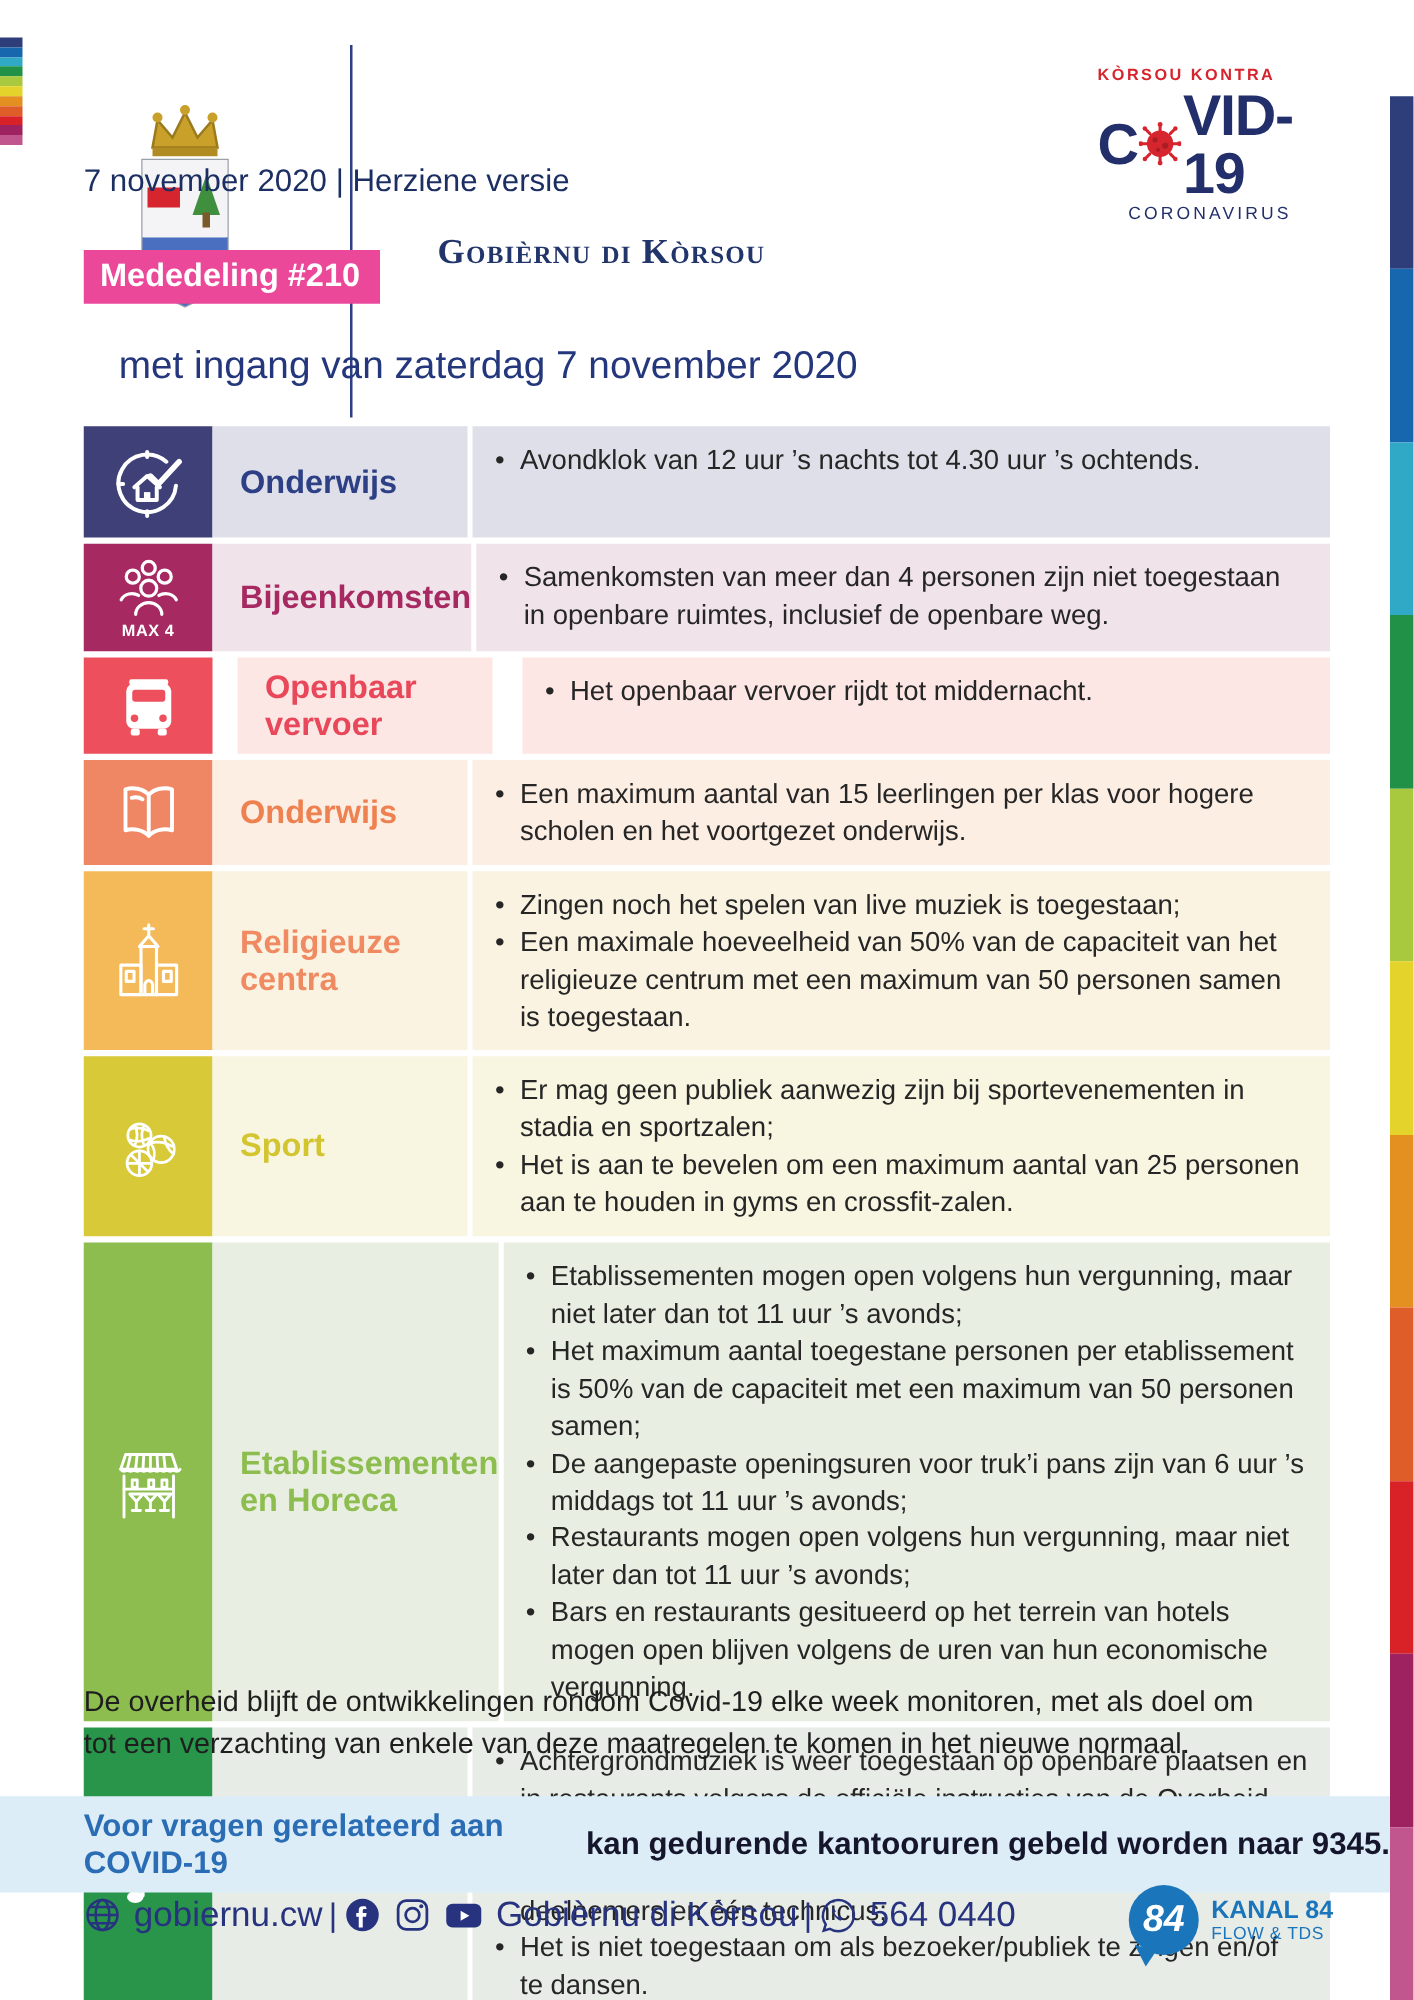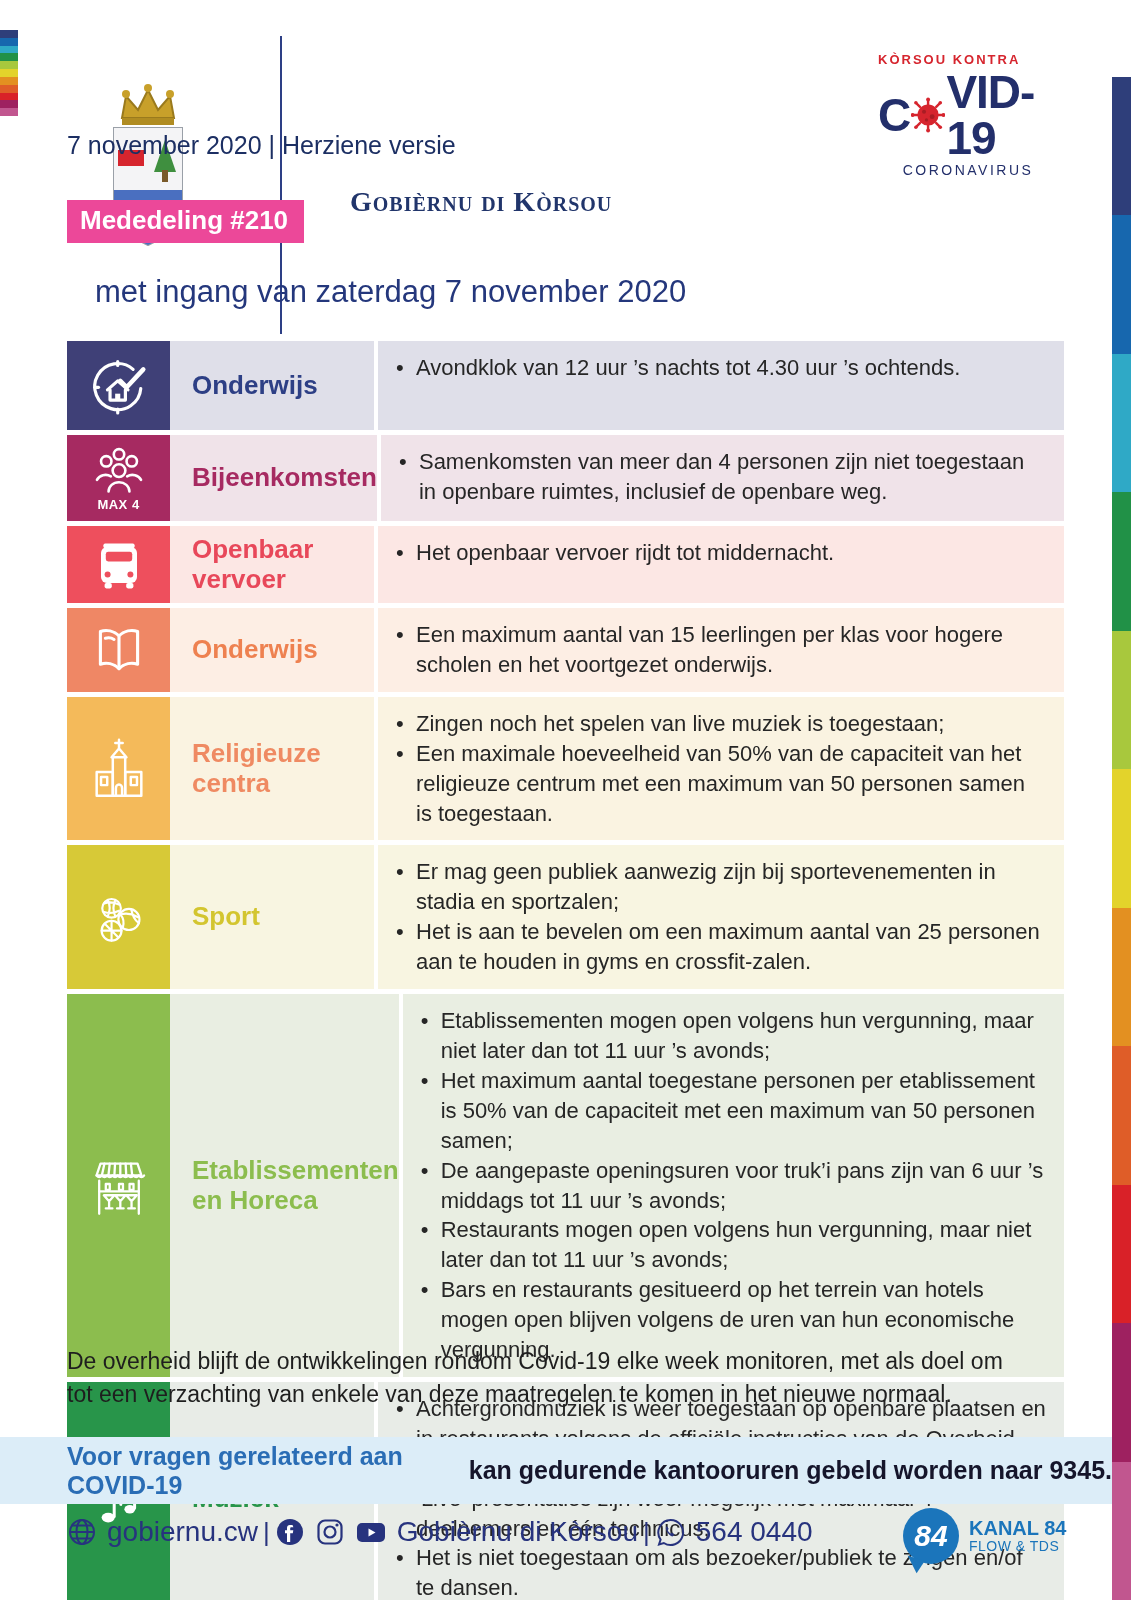--- a/index.html
+++ b/index.html
@@ -39,21 +39,21 @@
               padding-left:22px;box-sizing:border-box;}
   .label-cell span{color:var(--label-color);font-weight:bold;font-size:26px;line-height:1.15;}
   .content-cell{flex:1;background:var(--row-bg);margin-left:4px;display:flex;align-items:flex-start;
                 padding:12px 18px 12px 12px;box-sizing:border-box;}
   .bullets{margin:0;padding:0;list-style:none;}
   .bullets li{position:relative;padding-left:26px;font-size:22px;line-height:1.36;color:#262626;}
   .bullets li::before{content:"•";position:absolute;left:6px;top:0;color:#262626;}
 
   
   #note{position:absolute;left:67px;top:1345px;width:955px;font-size:23px;line-height:1.42;color:#1e1e1e;}
-  #hotline{position:absolute;left:0;top:1437px;width:1112px;height:67px;background:#dcedf8;
+  #hotline{position:absolute;left:0;top:1437px;width:1112px;height:77px;background:#dcedf8;
            display:flex;align-items:center;padding-left:67px;box-sizing:border-box;
            font-size:25px;font-weight:bold;}
   #hotline .hl{color:#2a6db5;}
   #hotline .rest{color:#15152b;white-space:pre;}
 
   #bottom-bar{position:absolute;left:67px;top:1516px;display:flex;align-items:center;gap:1px;
               color:#27337e;font-size:28px;}
   #bottom-bar .sep{font-size:26px;color:#27337e;padding:0 4px;}
   .soc{display:flex;align-items:center;gap:10px;}
 
@@ -204,21 +204,21 @@
       <div class="label-cell">
           <span>Bijeenkomsten</span>
         </div>
       <div class="content-cell">
         <ul class="bullets">
             <li>Samenkomsten van meer dan 4 personen zijn niet toegestaan in openbare ruimtes, inclusief de openbare weg.</li>
           </ul>
       </div>
     </div>
 
-    <div class="row" style="min-height: 77px; --icon-bg: #ee4f5d; --row-bg: #fce7e4; --label-color: #e8485a;">
+    <div class="row" style="min-height: 77px; gap: 20px; --icon-bg: #ee4f5d; --row-bg: #fce7e4; --label-color: #e8485a;">
       <div class="icon-cell">
         <svg width="60" height="60" viewBox="0 0 100 100">
           <rect x="24" y="14" width="52" height="8" rx="3" fill="#fff"></rect>
           <rect x="20" y="20" width="60" height="60" rx="10" fill="#fff"></rect>
           <rect x="28" y="28" width="44" height="16" rx="4" fill="var(--icon-bg)"></rect>
           <circle cx="31" cy="66" r="5" fill="var(--icon-bg)"></circle>
             <circle cx="69" cy="66" r="5" fill="var(--icon-bg)"></circle>
           <rect x="26" y="80" width="12" height="9" rx="3" fill="#fff"></rect>
             <rect x="62" y="80" width="12" height="9" rx="3" fill="#fff"></rect>
         </svg>

